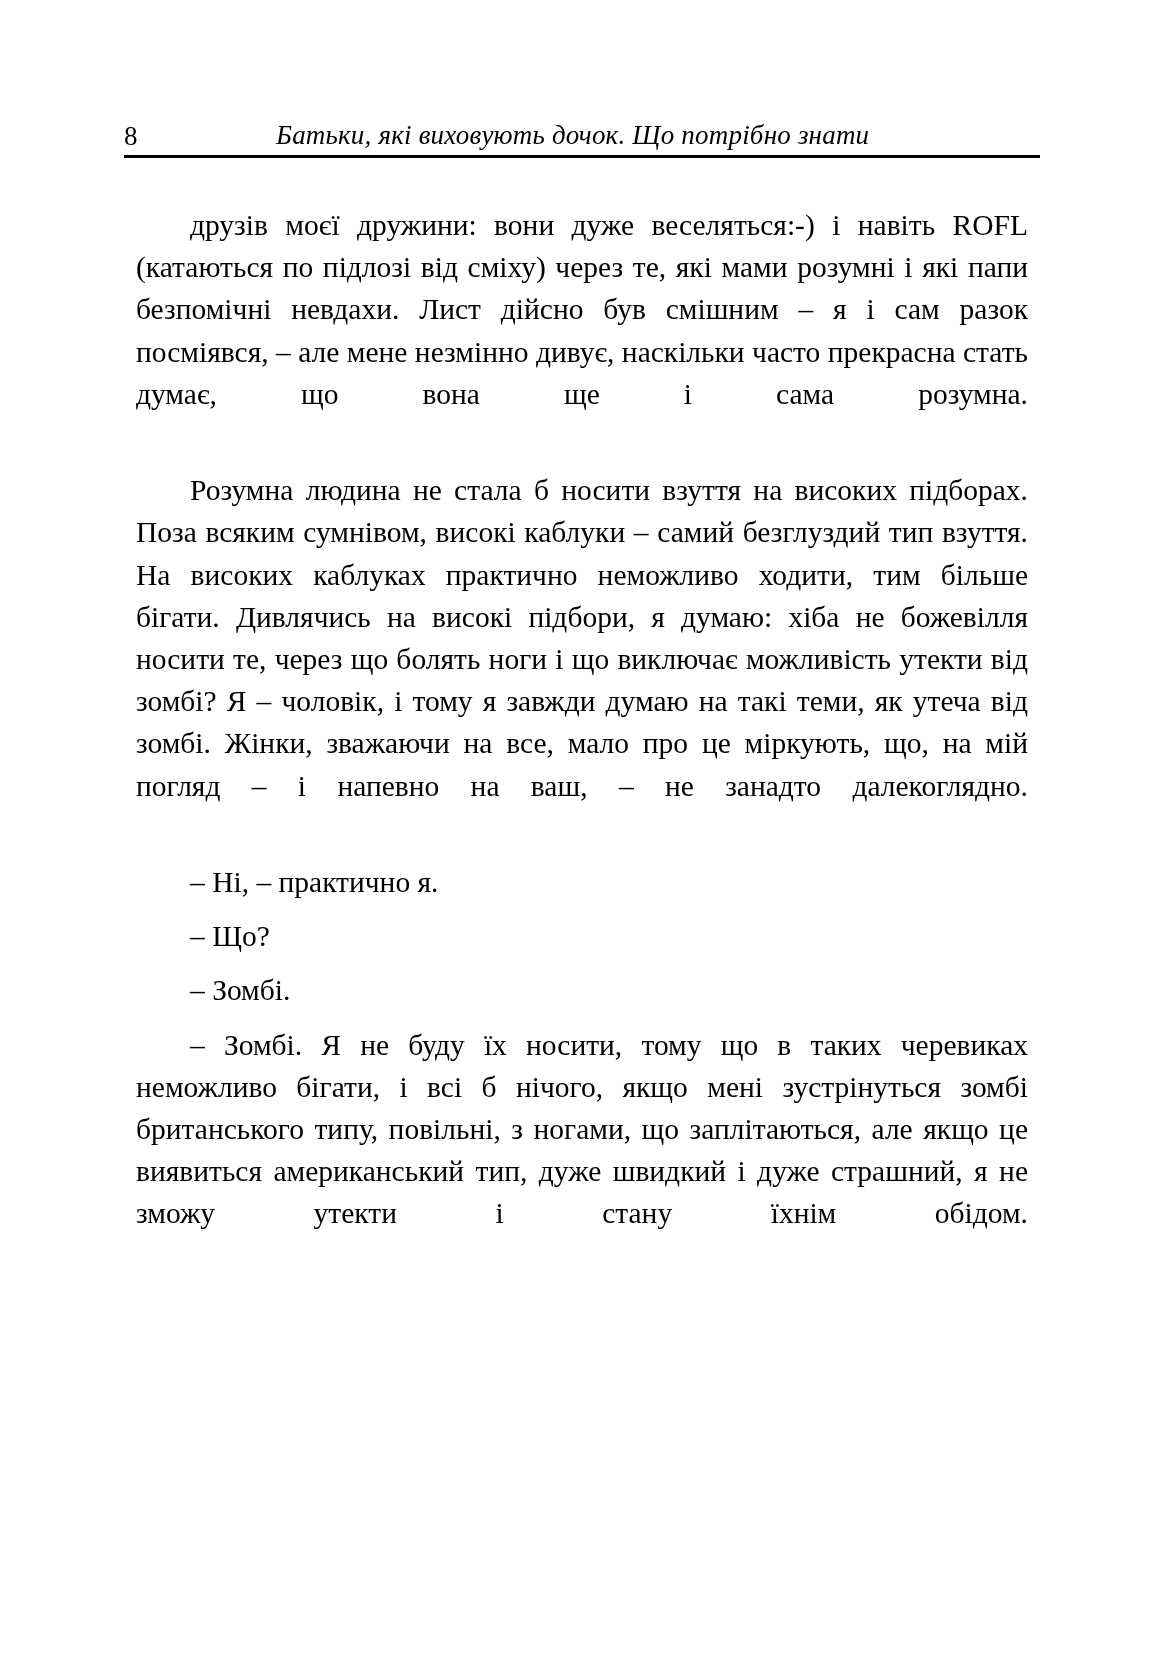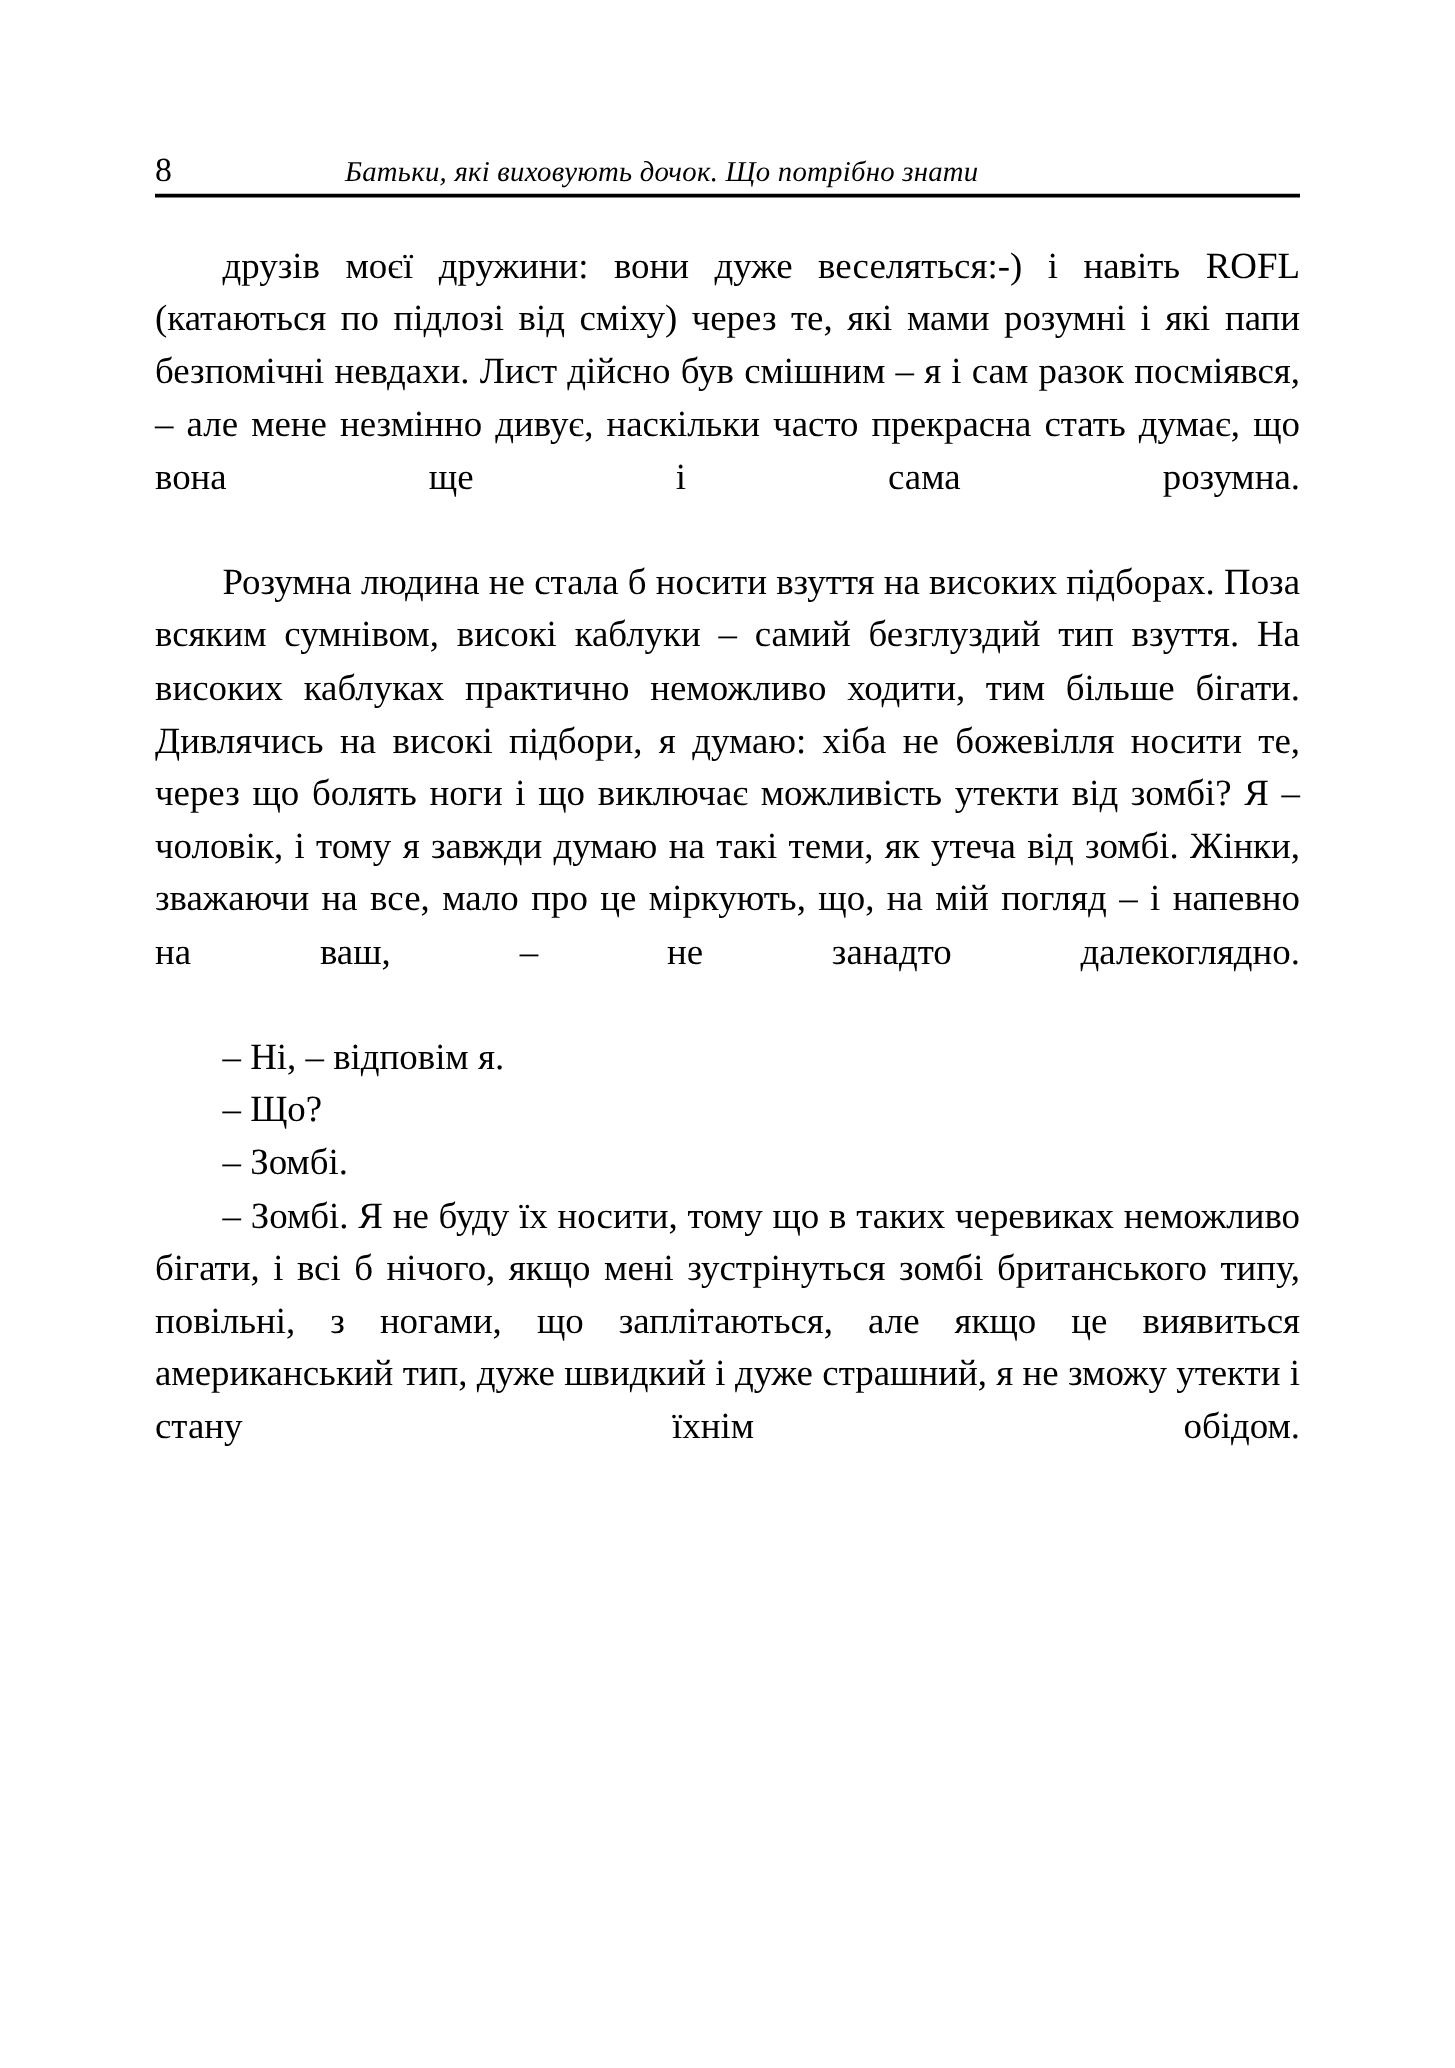--- a/index.html
+++ b/index.html
@@ -39,21 +39,21 @@
   .folio {
     font-size: 27px;
     line-height: 1;
     font-style: normal;
     letter-spacing: 0px;
     padding-bottom: 2px;
     width: 152px;
     flex: 0 0 152px;
   }
   .running-title {
-    font-size: 23px;
+    font-size: 27px;
     line-height: 1;
     font-style: italic;
     letter-spacing: 0.2px;
     white-space: nowrap;
     padding-bottom: 3px;
   }
   .head-rule {
     position: absolute;
     left: 124px;
     top: 155px;
@@ -68,21 +68,21 @@
     left: 124px;
     top: 192px;
     width: 916px;
     font-size: 29.5px;
     line-height: 42.2px;
     text-align: justify;
     text-justify: inter-word;
     hyphens: none;
   }
   .body-text p {
-    margin: 0;
+    margin: 12px;
     text-indent: 54px;
     text-align: justify;
   }
   .body-text p.last-of-para,
   .body-text p:last-child {
     text-align: justify;
   }
   
   .body-text p::after {
     content: "";
@@ -101,20 +101,20 @@
   <div class="running-head">
     <span class="folio">8</span>
     <span class="running-title">Батьки, які виховують дочок. Що потрібно знати</span>
   </div>
 
   <div class="head-rule"></div>
 
   <div class="body-text">
     <p>друзів моєї дружини: вони дуже веселяться:-) і навіть ROFL (катаються по підлозі від сміху) через те, які мами розумні і які папи безпомічні невдахи. Лист дійсно був смішним – я і сам разок посміявся, – але мене незмінно дивує, наскільки часто прекрасна стать  думає, що вона ще і сама розумна.</p>
     <p>Розумна людина не стала б носити взуття на високих підборах. Поза всяким сумнівом, високі каблуки – самий безглуздий тип взуття. На високих каблуках практично неможливо ходити, тим більше бігати. Дивлячись на високі підбори, я думаю: хіба не божевілля носити те, через що болять ноги і що виключає можливість утекти від зомбі? Я – чоловік, і тому я завжди думаю на такі теми, як утеча від зомбі. Жінки, зважаючи на все, мало про це міркують, що, на мій погляд – і напевно на ваш, – не занадто далекоглядно.</p>
-    <p class="no-stretch">– Ні, – відповім я.</p>
+    <p class="no-stretch">– Ні, – практично я.</p>
     <p class="no-stretch">– Що?</p>
     <p class="no-stretch">– Зомбі.</p>
     <p>– Зомбі. Я не буду їх носити, тому що в таких черевиках неможливо бігати, і всі б нічого, якщо мені зустрінуться зомбі британського типу, повільні, з ногами, що заплітаються, але якщо це виявиться американський тип, дуже швидкий і дуже страшний, я не зможу утекти і стану їхнім обідом.</p>
 
   </div>
 
 </div>
 
 </body></html>

